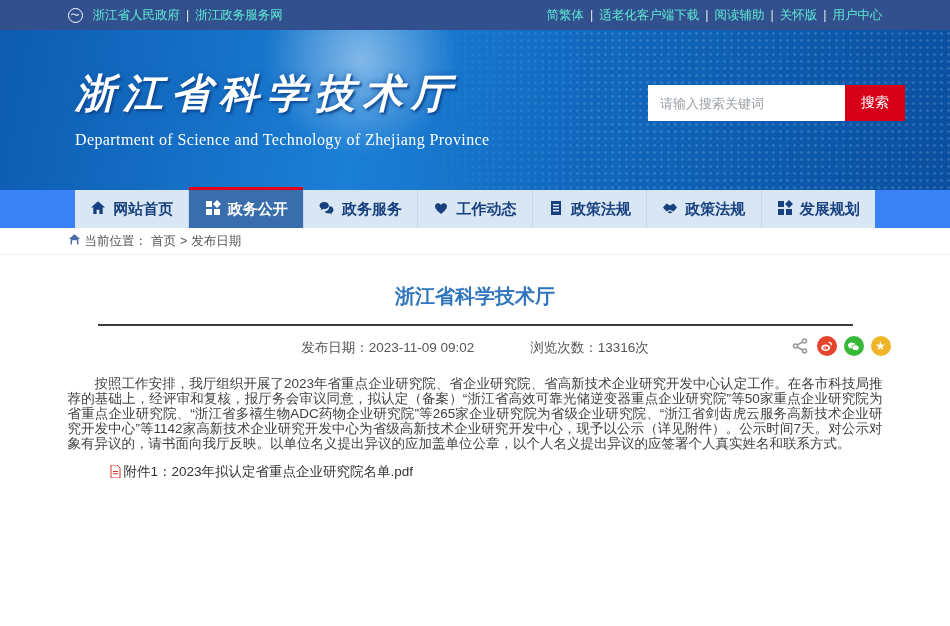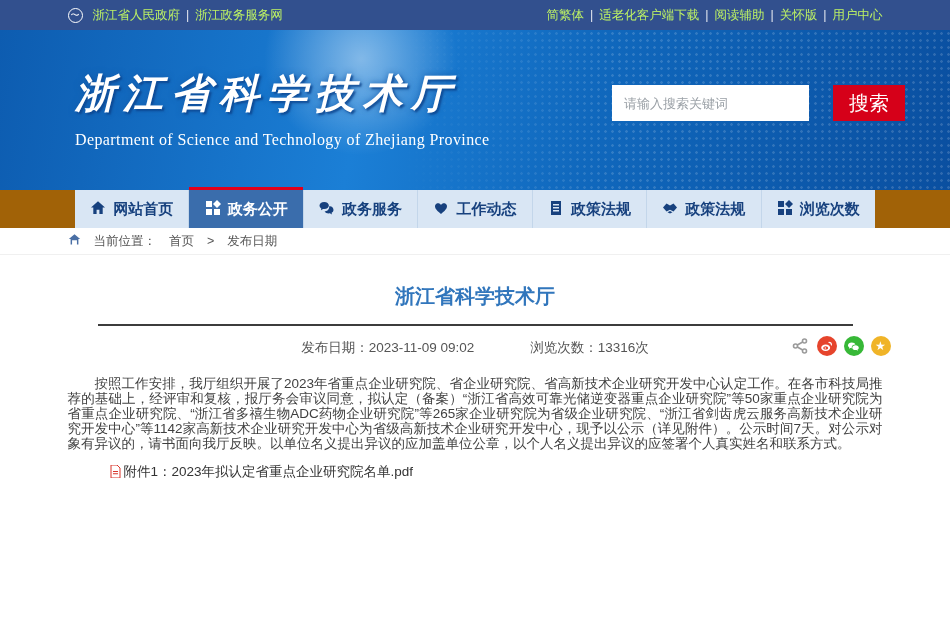--- a/index.html
+++ b/index.html
@@ -3,21 +3,21 @@
 <meta charset="utf-8">
 <style>
   * { margin:0; padding:0; box-sizing:border-box; }
   html,body { width:950px; height:626px; overflow:hidden; background:#fff;
     font-family:"Liberation Sans","DejaVu Sans",sans-serif; }
 
   
   .topbar { height:30px; background:#32508e; color:#fff; font-size:12.5px; }
   .topbar-inner { width:815px; margin:0 auto; height:30px; display:flex;
     align-items:center; justify-content:space-between; }
-  .topbar a { color:#bef264; text-decoration:none; }
+  .topbar a { color:#5eead4; text-decoration:none; }
   .tb-left, .tb-right { display:flex; align-items:center; gap:6px; }
   .tb-sep { opacity:.85; }
   .gov-emblem { width:15px; height:15px; border:1.4px solid #fff; border-radius:50%;
     display:inline-flex; align-items:center; justify-content:center; font-size:9px;
     color:#fff; margin-right:4px; }
 
   
   .banner { position:relative; height:160px; overflow:hidden;
     background:
       radial-gradient(circle at 38% 18%, rgba(255,255,255,.45), rgba(255,255,255,0) 16%),
@@ -26,44 +26,44 @@
     background-image:radial-gradient(rgba(255,255,255,.30) 1px, transparent 1.6px);
     background-size:7px 7px; opacity:.5;
     -webkit-mask-image:linear-gradient(to right, transparent, #000 40%);
     mask-image:linear-gradient(to right, transparent, #000 40%); }
   .brand { position:absolute; left:75px; top:36px; z-index:2; color:#fff; }
   .brand-cn { font-family:"DejaVu Serif","Liberation Serif",serif; font-style:italic;
     font-weight:bold; font-size:40px; letter-spacing:8px; color:#fff;
     text-shadow:0 0 6px rgba(20,90,170,.9), 2px 2px 2px rgba(10,60,130,.8); }
   .brand-en { margin-top:10px; font-family:"Liberation Serif","DejaVu Serif",serif;
     font-weight:normal; font-size:16px; letter-spacing:.4px; }
-  .searchbox { position:absolute; right:45px; top:55px; z-index:2; display:flex;gap:24px; }
+  .searchbox { position:absolute; right:45px; top:55px; z-index:2; display:flex; }
   .search-input { width:197px; height:36px; border:none; outline:none; padding:0 12px;
     font-size:13px; color:#333; background:#fff; }
   .search-input::placeholder { color:#9aa0a6; }
-  .search-btn { width:72px; height:36px; border:none; background:#d60019; color:#fff;
-    font-size:20px; cursor:pointer; }
-
-  
-  .navrow { height:38px; background:#a16207; }
+  .search-btn { width:60px; height:36px; border:none; background:#d60019; color:#fff;
+    font-size:14px; cursor:pointer; }
+
+  
+  .navrow { height:38px; background:#3b82f6; }
   .nav { width:800px; margin:0 auto; height:38px; display:flex; background:#d9e6f4; }
   .nav-item { position:relative; flex:1; display:flex; align-items:center; justify-content:center;
     gap:7px; font-size:15px; font-weight:bold; color:#17417e; text-decoration:none;
     border-right:1px solid #c3d6ea; cursor:pointer; }
   .nav-item:last-child { border-right:none; }
   .nav-item svg { width:16px; height:16px; fill:#17417e; }
   .nav-item.active { background:#3a6dac; color:#fff; }
   .nav-item.active svg { fill:#fff; }
   .nav-item.active::before { content:""; position:absolute; left:0; right:0; top:-3px;
     height:3px; background:#e2001a; }
 
   
   .crumbrow { background:#fff; border-bottom:1px solid #f0f0f0; }
   .crumb { width:815px; margin:0 auto; height:26px; display:flex; align-items:center;
-    gap:13px; font-size:12.5px; color:#555; }
+    gap:4px; font-size:12.5px; color:#555; }
   .crumb svg { width:13px; height:13px; fill:#4a6fa5; }
   .crumb a { color:#555; text-decoration:none; }
 
   
   .article { width:815px; margin:0 auto; position:relative; }
   .art-title1 { margin-top:28px; text-align:center; color:#3176bc; font-size:20px;
     font-weight:600; }
   .art-title2 { margin-top:16px; text-align:center; color:#3176bc; font-size:22px;
     font-weight:600; }
   .art-rule { margin:14px 30px 0 30px; border:none; border-top:2px solid #3c3c3c; }
@@ -168,21 +168,21 @@
           </svg></span>
       <span>政策法规</span>
     </a>
     <a class="nav-item">
       <span><svg viewBox="0 0 16 16">
             <rect x="1" y="1" width="6" height="6"></rect>
             <rect x="1" y="9" width="6" height="6"></rect>
             <rect x="9" y="9" width="6" height="6"></rect>
             <path d="M12 0 16 4 12 8 8 4 Z"></path>
           </svg></span>
-      <span>浏览次数</span>
+      <span>发展规划</span>
     </a>
   </nav>
 </div>
 
 <div class="crumbrow">
   <div class="crumb">
     <span><svg viewBox="0 0 16 16">
           <path d="M8 1.5 15 7.5 H12.8 V14 H3.2 V7.5 H1 Z M5 9 h6 v5 H5 Z" fill-rule="evenodd"></path>
         </svg></span>
     <span>当前位置：</span>

